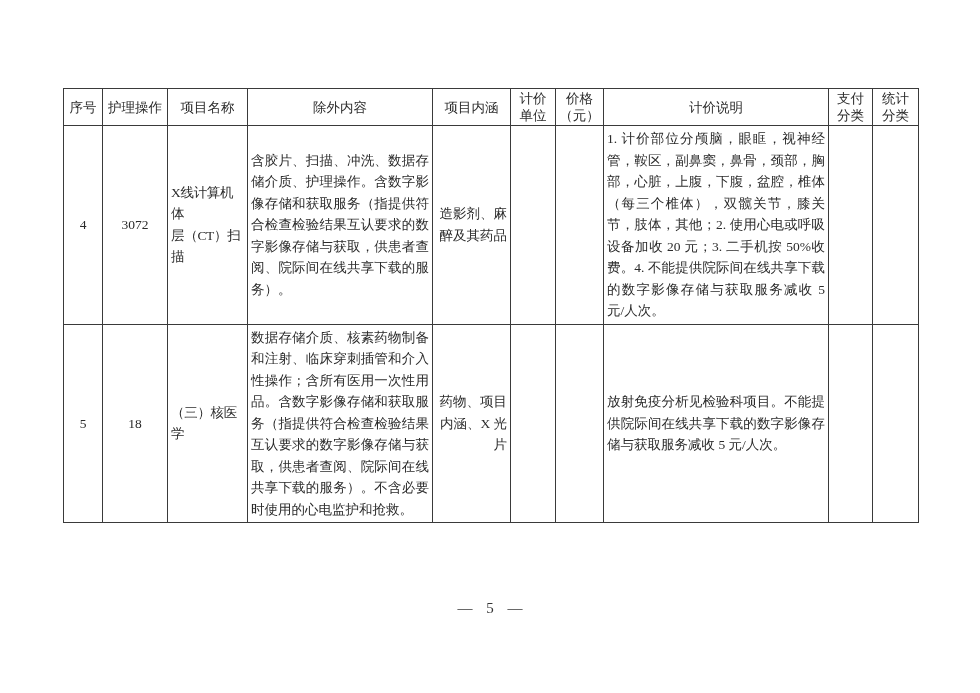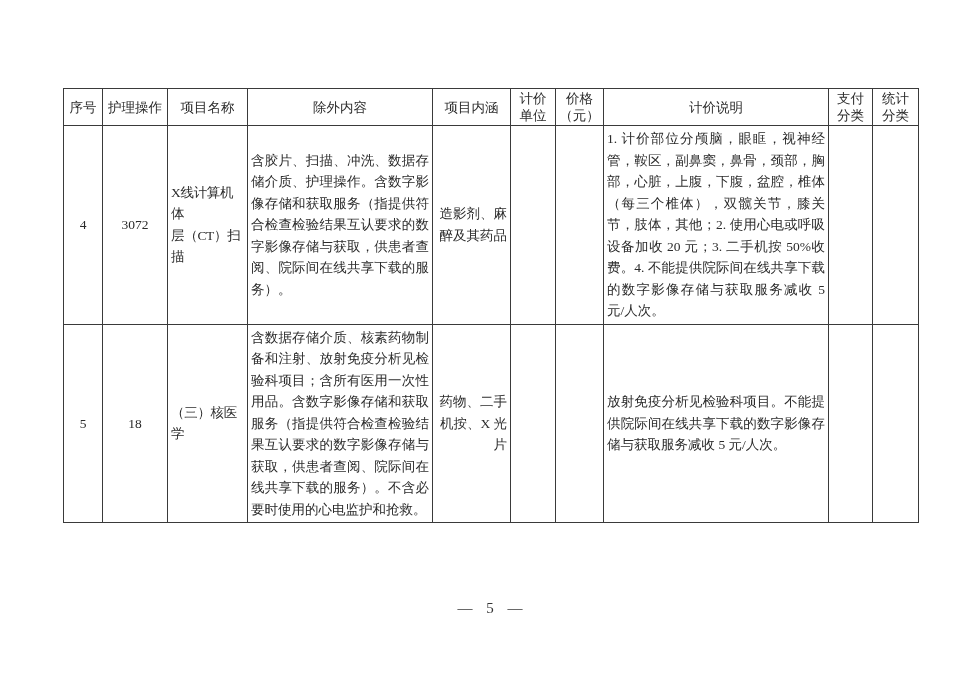--- a/index.html
+++ b/index.html
@@ -110,22 +110,22 @@
         <td class="cell-center"></td>
         <td class="cell-center"></td>
         <td class="cell-justify">1. 计价部位分颅脑，眼眶，视神经管，鞍区，副鼻窦，鼻骨，颈部，胸部，心脏，上腹，下腹，盆腔，椎体（每三个椎体），双髋关节，膝关节，肢体，其他；2. 使用心电或呼吸设备加收 20 元；3. 二手机按 50%收费。4. 不能提供院际间在线共享下载的数字影像存储与获取服务减收 5 元/人次。</td>
         <td class="cell-center"></td>
         <td class="cell-center"></td>
       </tr>
       <tr class="row-5">
         <td class="cell-center">5</td>
         <td class="cell-center">18</td>
         <td class="cell-name">（三）核医学</td>
-        <td class="cell-justify">含数据存储介质、核素药物制备和注射、放射免疫分析见检验科项目；含所有医用一次性用品。含数字影像存储和获取服务（指提供符合检查检验结果互认要求的数字影像存储与获取，供患者查阅、院际间在线共享下载的服务）。不含必要时使用的心电监护和抢救。</td>
-        <td class="cell-left">药物、二手机按、X 光片</td>
+        <td class="cell-justify">数据存储介质、核素药物制备和注射、临床穿刺插管和介入性操作；含所有医用一次性用品。含数字影像存储和获取服务（指提供符合检查检验结果互认要求的数字影像存储与获取，供患者查阅、院际间在线共享下载的服务）。不含必要时使用的心电监护和抢救。</td>
+        <td class="cell-left">药物、项目内涵、X 光片</td>
         <td class="cell-center"></td>
         <td class="cell-center"></td>
         <td class="cell-justify">放射免疫分析见检验科项目。不能提供院际间在线共享下载的数字影像存储与获取服务减收 5 元/人次。</td>
         <td class="cell-center"></td>
         <td class="cell-center"></td>
       </tr>
     </tbody>
   </table>
 
   <div class="page-number">— 5 —</div>

